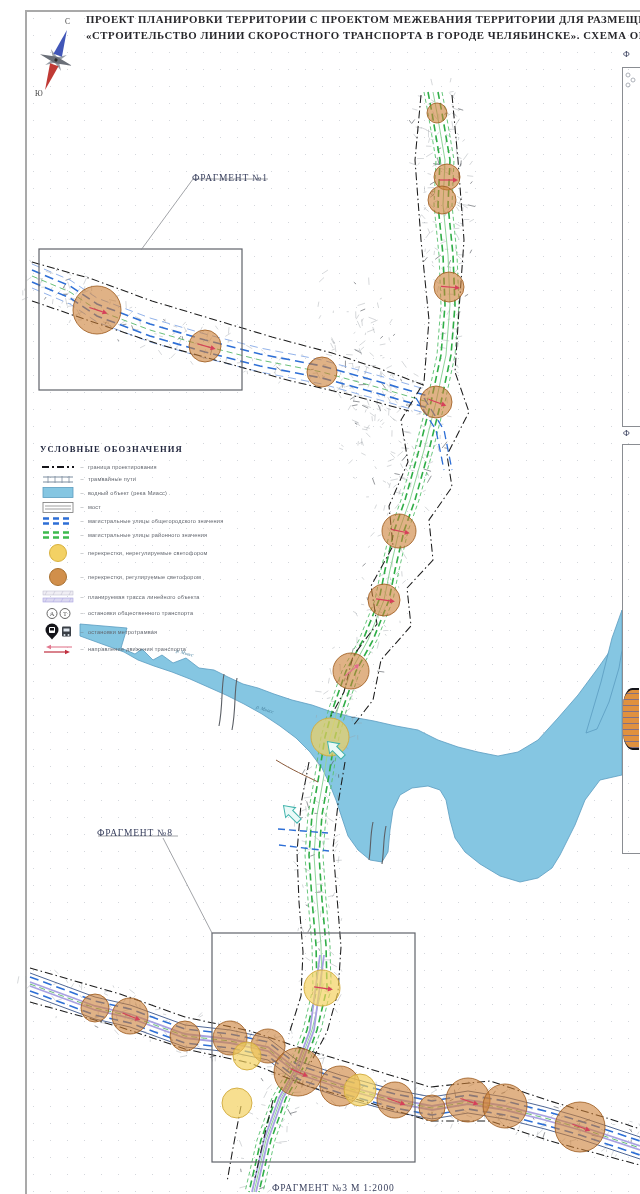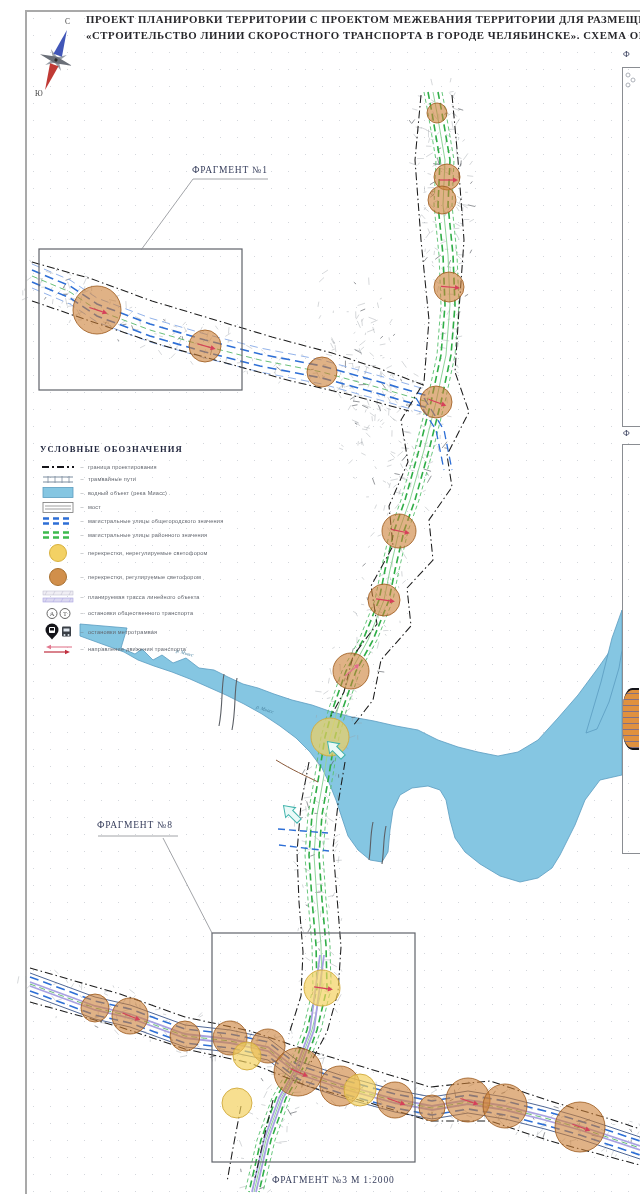--- a/index.html
+++ b/index.html
@@ -8,21 +8,21 @@
   .dots{position:absolute;left:25px;top:10px;width:615px;height:1184px;
         background-image:radial-gradient(#c9cdd3 0.7px,transparent 0.9px);
         background-size:17px 17px;opacity:.8;}
   .btop{position:absolute;left:25px;top:10px;width:615px;border-top:2px solid #a9a9a9;}
   .bleft{position:absolute;left:25px;top:10px;height:1184px;border-left:2px solid #a9a9a9;}
   #map-svg{position:absolute;left:0;top:0;}
   .title-line{position:absolute;left:86px;width:554px;white-space:nowrap;overflow:hidden;
               font-weight:bold;font-size:10.8px;letter-spacing:.55px;color:#27272b;}
   .t1{top:13px}.t2{top:29px}
   .compass{position:absolute;left:32px;top:12px;}
-  .frag-label{position:absolute;font-size:9.5px;letter-spacing:.8px;color:#39405e;white-space:nowrap;}
+  .frag-label{position:absolute;font-size:9.5px;letter-spacing:.8px;color:#39405e;white-space:nowrap;margin-top:8px;}
   .f1{left:192px;top:165px}.f2{left:97px;top:820px}.f3{left:272px;top:1175px}
   .panel{position:absolute;border:1px solid #8a8d92;}
   .p1{left:622px;top:67px;width:17px;height:358px;}
   .p2{left:622px;top:444px;width:17px;height:408px;}
   .panel-label{position:absolute;font-size:8.5px;color:#39405e;}
   .pl1{left:623px;top:49px}.pl2{left:623px;top:428px}
   .p2deco{position:absolute;left:623px;top:688px;width:16px;height:58px;
           background:#e0913f;border-top:2px solid #15151a;border-bottom:2px solid #15151a;
           background-image:repeating-linear-gradient(0deg,rgba(40,80,200,.5) 0 1px,transparent 1px 6px);
           border-radius:60% 0 0 60%/30% 0 0 30%;}

